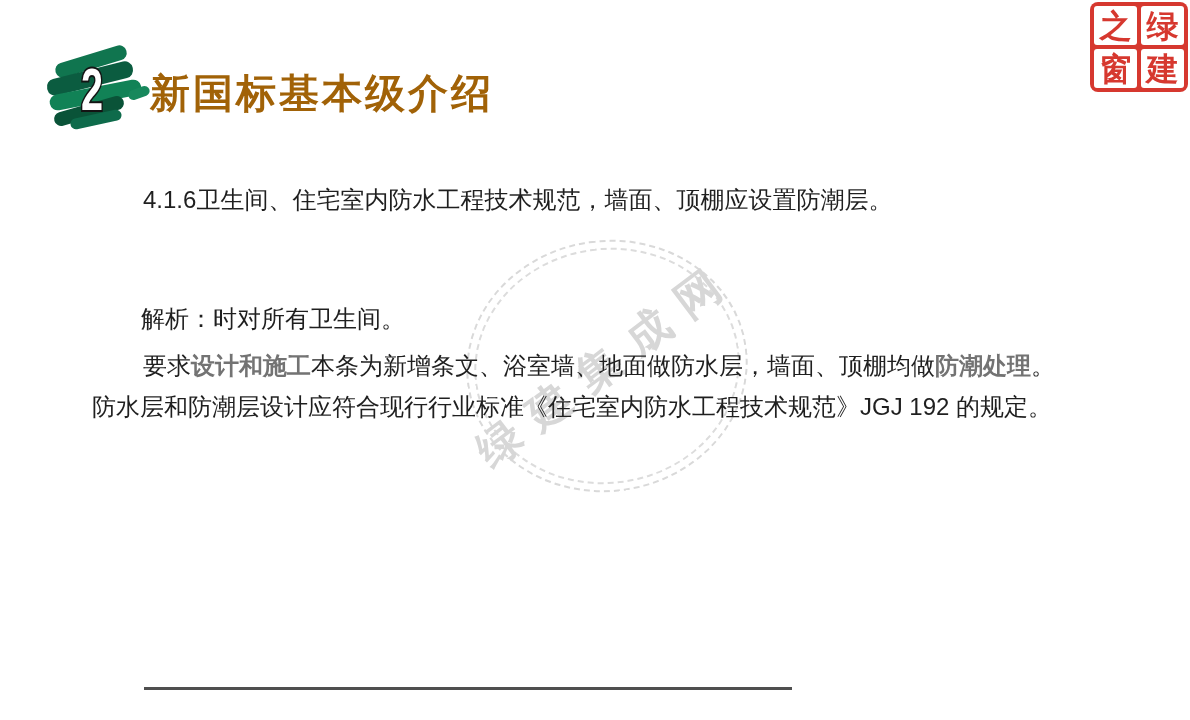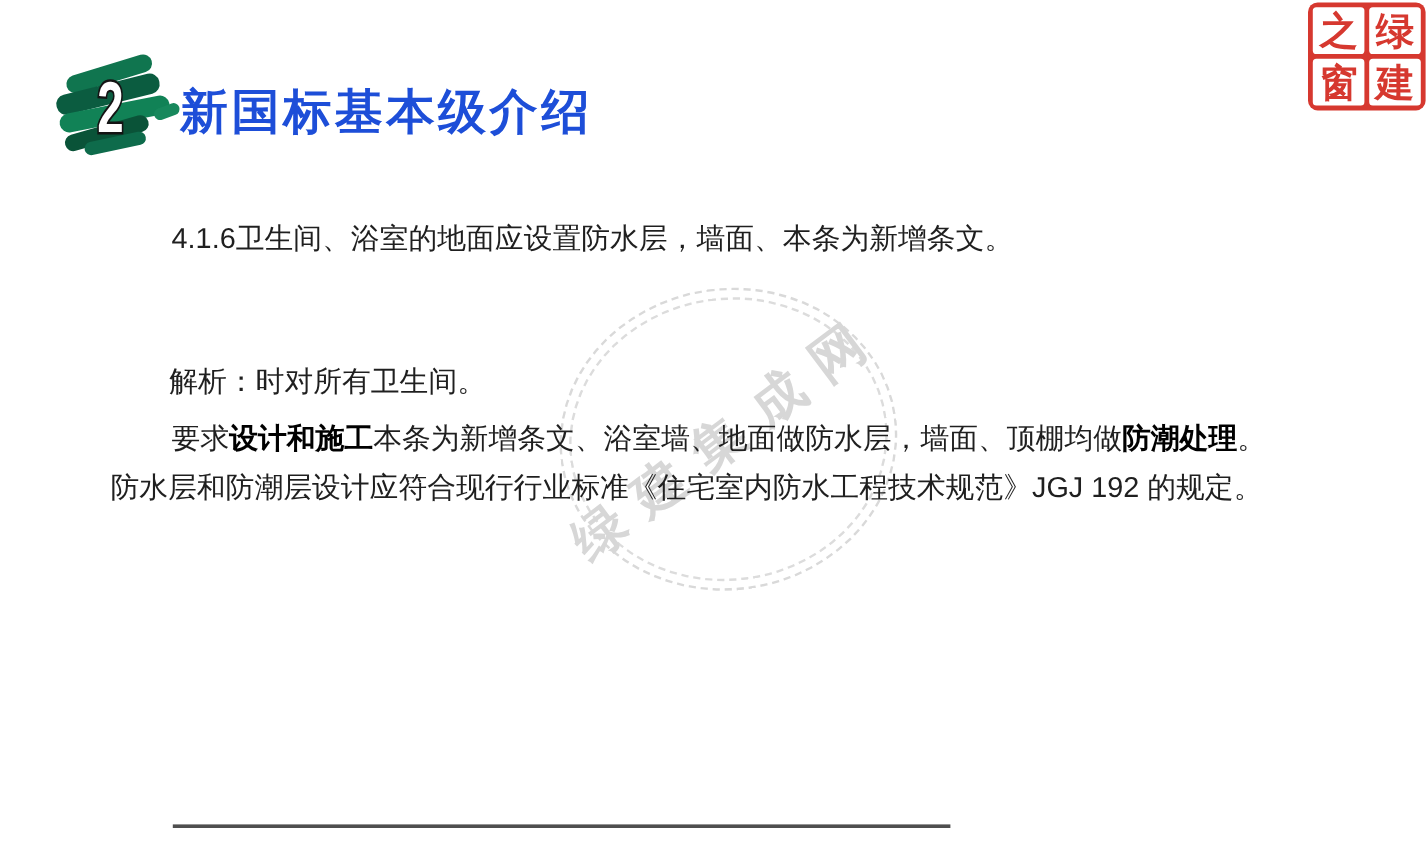--- a/index.html
+++ b/index.html
@@ -20,21 +20,21 @@
   .s5 { left:26px; top:66px; width:52px; height:11px; background:#0e6b4b; transform:rotate(-12deg); }
   .s6 { left:84px; top:40px; width:22px; height:10px; background:#17885c; transform:rotate(-20deg); border-radius:5px; }
   .badge-number-svg { position:absolute; left:18px; top:2px; }
   .badge-number-svg text {
     font-family:"Liberation Sans","DejaVu Sans",sans-serif;
     font-weight:900; font-size:60px; fill:#ffffff;
     stroke:#141414; stroke-width:4px; paint-order:stroke fill;
   }
   .page-title {
     position:absolute; left:150px; top:66px;
-    font-size:40px; font-weight:900; color:#1d4ed8; letter-spacing:3px;
+    font-size:40px; font-weight:900; color:#a16207; letter-spacing:3px;
     white-space:nowrap;
   }
 
   
   .seal {
     position:absolute; left:1090px; top:2px; width:98px; height:90px;
     background:#d6382f; border-radius:8px; box-sizing:border-box;
     display:grid; grid-template-columns:1fr 1fr; grid-template-rows:1fr 1fr;
     gap:4px; padding:4px;
   }
@@ -63,21 +63,21 @@
     font-size:44px; font-weight:700; color:#d7d7d7;
     letter-spacing:18px; white-space:nowrap;
   }
 
   
   .body-text { position:absolute; inset:0; z-index:2; }
   .body-line {
     position:absolute; white-space:nowrap;
     font-size:24px; color:#1f1f1f; line-height:1.3;
   }
-  .body-line .hl { color:#000000; font-weight:700; }
+  .body-line .hl { color:#737373; font-weight:700; }
   .line-1 { left:143px; top:184px; }
   .line-2 { left:141px; top:303px; }
   .line-3 { left:143px; top:350px; }
   .line-4 { left:92px;  top:391px; }
 
   
   .footer-line {
     position:absolute; left:144px; top:687px; width:648px; height:3px;
     background:#4f4f4f; z-index:1;
   }
@@ -115,21 +115,21 @@
         <span class="seal-char">建</span>
       </div>
     </div>
 
   <div class="wm-ring">
     <div class="wm-ring-inner"></div>
   </div>
   <div class="wm-text">绿建集成网</div>
 
   <div class="body-text">
-      <div class="body-line line-1"><span>4.1.6卫生间、浴室的地面应设置防水层，墙面、本条为新增条文。</span></div>
+      <div class="body-line line-1"><span>4.1.6卫生间、住宅室内防水工程技术规范，墙面、顶棚应设置防潮层。</span></div>
       <div class="body-line line-2"><span>解析：时对所有卫生间。</span></div>
       <div class="body-line line-3"><span>要求</span><span class="hl">设计和施工</span><span>本条为新增条文、浴室墙、地面做防水层，墙面、顶棚均做</span><span class="hl">防潮处理</span><span>。</span></div>
       <div class="body-line line-4"><span>防水层和防潮层设计应符合现行行业标准《住宅室内防水工程技术规范》JGJ 192 的规定。</span></div>
     </div>
 
   <div class="footer-line"></div>
 
 </div>
 
 </body></html>

